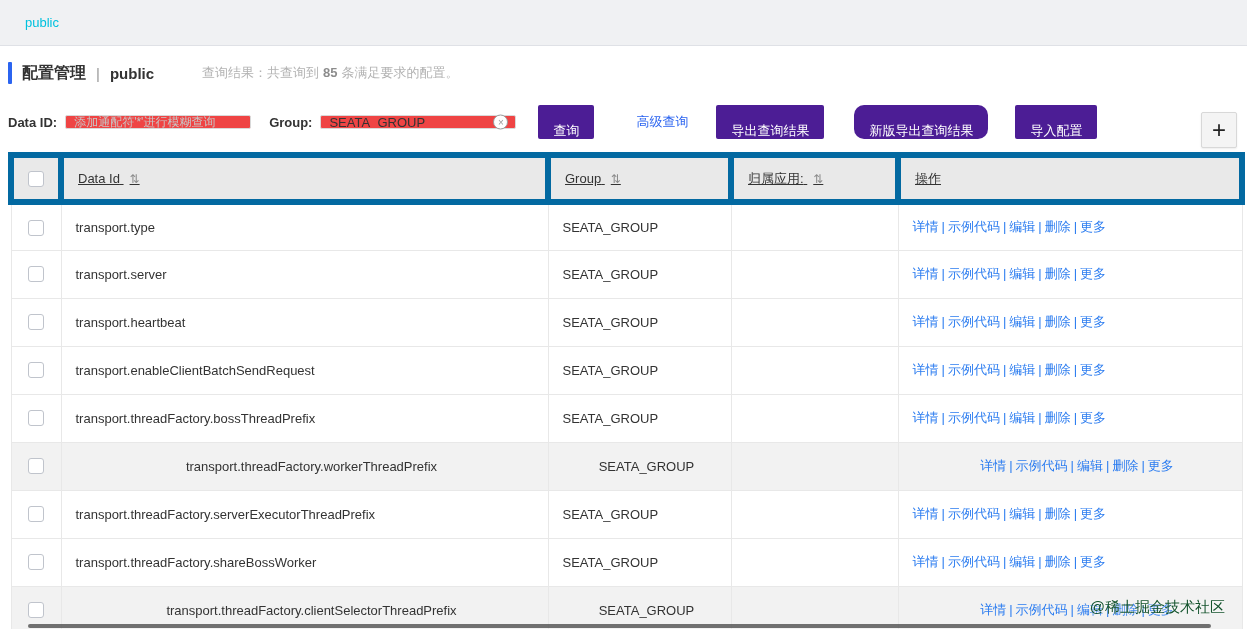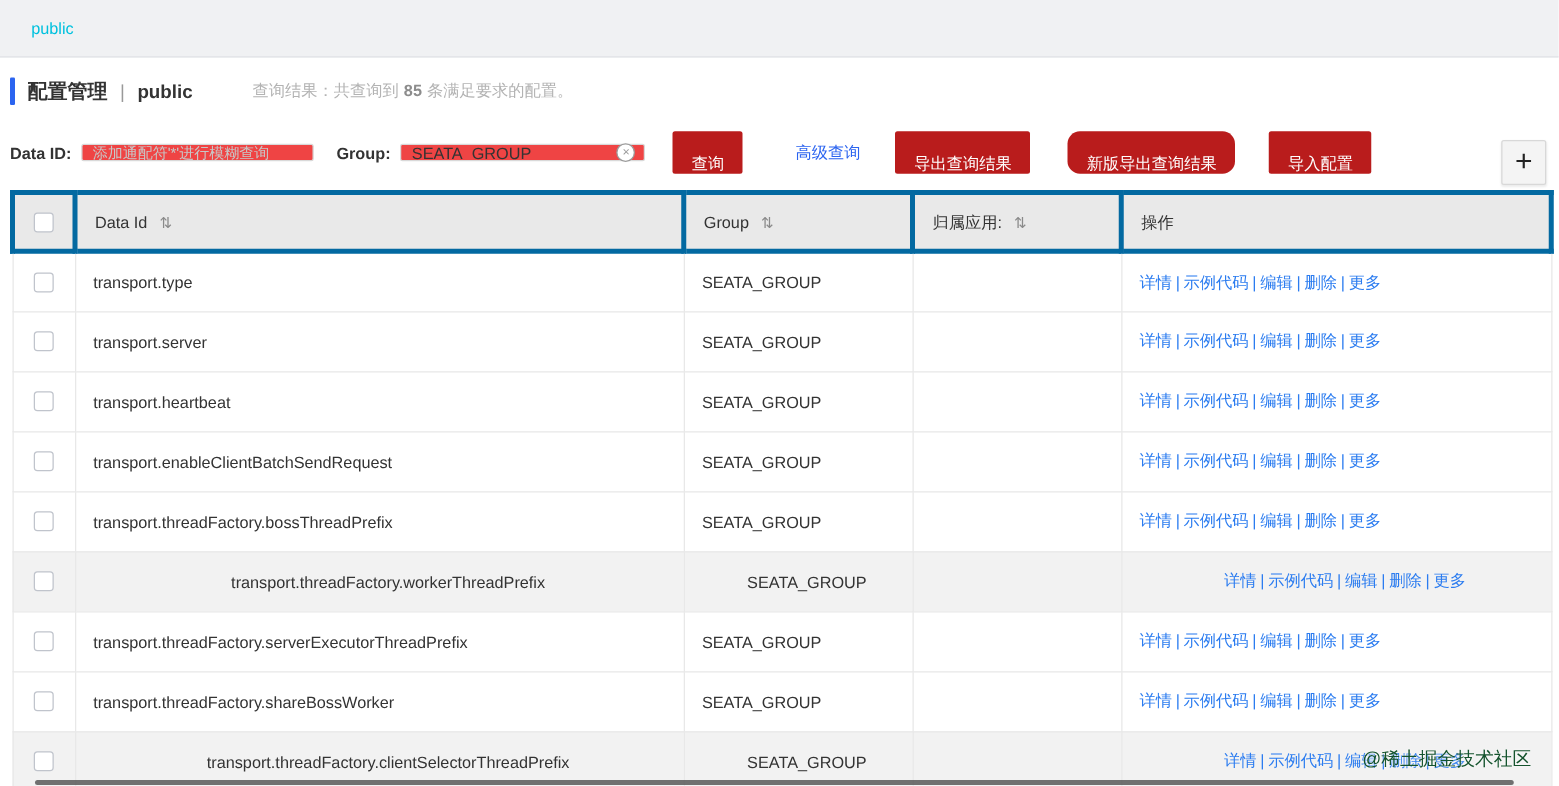--- a/index.html
+++ b/index.html
@@ -37,43 +37,43 @@
   .group-wrap { position:relative; margin-right:0; }
   .group-input { width:196px; padding-right:28px; font-size:13px; }
   .clear-icon {
     position:absolute; right:8px; top:50%; transform:translateY(-50%);
     width:15px; height:15px; border:1px solid #9b9b9b; border-radius:50%;
     color:#9b9b9b; font-size:10px; line-height:13px; text-align:center; cursor:pointer;
     background:#fff;
   }
   .btn {
     height:30px; padding:17px 15px; border:none; border-radius:2px; cursor:pointer;
-    background:#b91c1c; color:#fff; font-size:13px;
+    background:#4c1d95; color:#fff; font-size:13px;
     font-family:"Liberation Sans","DejaVu Sans",sans-serif;
   }
   .btn-search { margin-left:22px; }
   .link-advanced { color:#2b64f0; margin-left:42px; cursor:pointer; text-decoration:none; }
   .btn-export { margin-left:28px; }
   .btn-export-new { margin-left:30px;border-radius:10px; }
   .btn-import { margin-left:27px; }
   .btn-add {
     margin-left:auto; margin-right:2px; margin-top:16px;
     width:36px; height:36px; background:#f4f4f4; border:1px solid #d8d8d8;
     border-radius:2px; font-size:24px; line-height:30px; color:#222; cursor:pointer;
     box-shadow:0 1px 2px rgba(0,0,0,0.08);
   }
 
   
   .config-table {
     width:1231px; margin:12px 8px 0 8px; border-collapse:collapse; table-layout:fixed;
     font-size:13px;
   }
   .config-table th {
-    background:#e9e9e9; border:4px solid #0369a1; height:47px;
-    text-align:left; padding-left:14px; font-weight:normal; color:#333;
+    background:#e9e9e9; border:6px solid #0369a1; height:47px;
+    text-align:left; padding-left:14px; font-weight:normal; color:#333;text-decoration:underline;
   }
   .config-table td {
     border:1px solid #e8e8e8; height:48px; padding-left:14px; color:#333; background:#fff;
   }
   .config-table tr.hl td { background:#f2f2f2;text-align:center; }
   .cb-cell { text-align:center !important; padding-left:0 !important; }
   .checkbox {
     display:inline-block; width:16px; height:16px; border:1px solid #c0c4cc;
     border-radius:3px; background:#fff; vertical-align:middle; cursor:pointer;
   }

